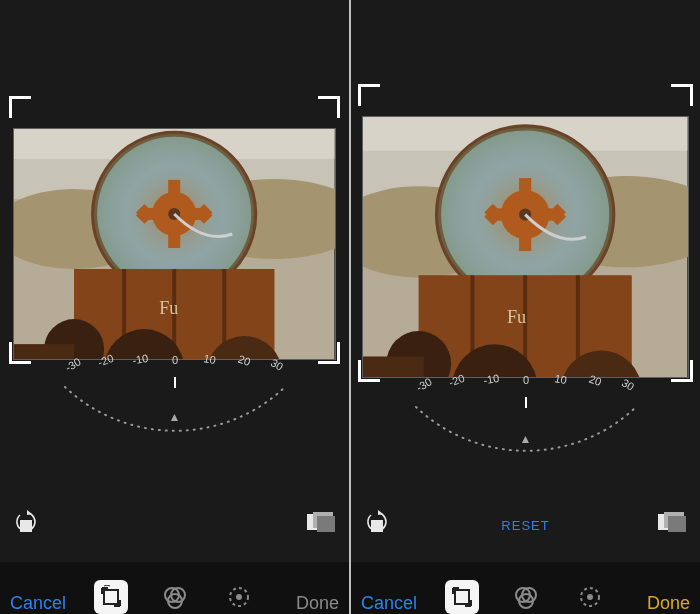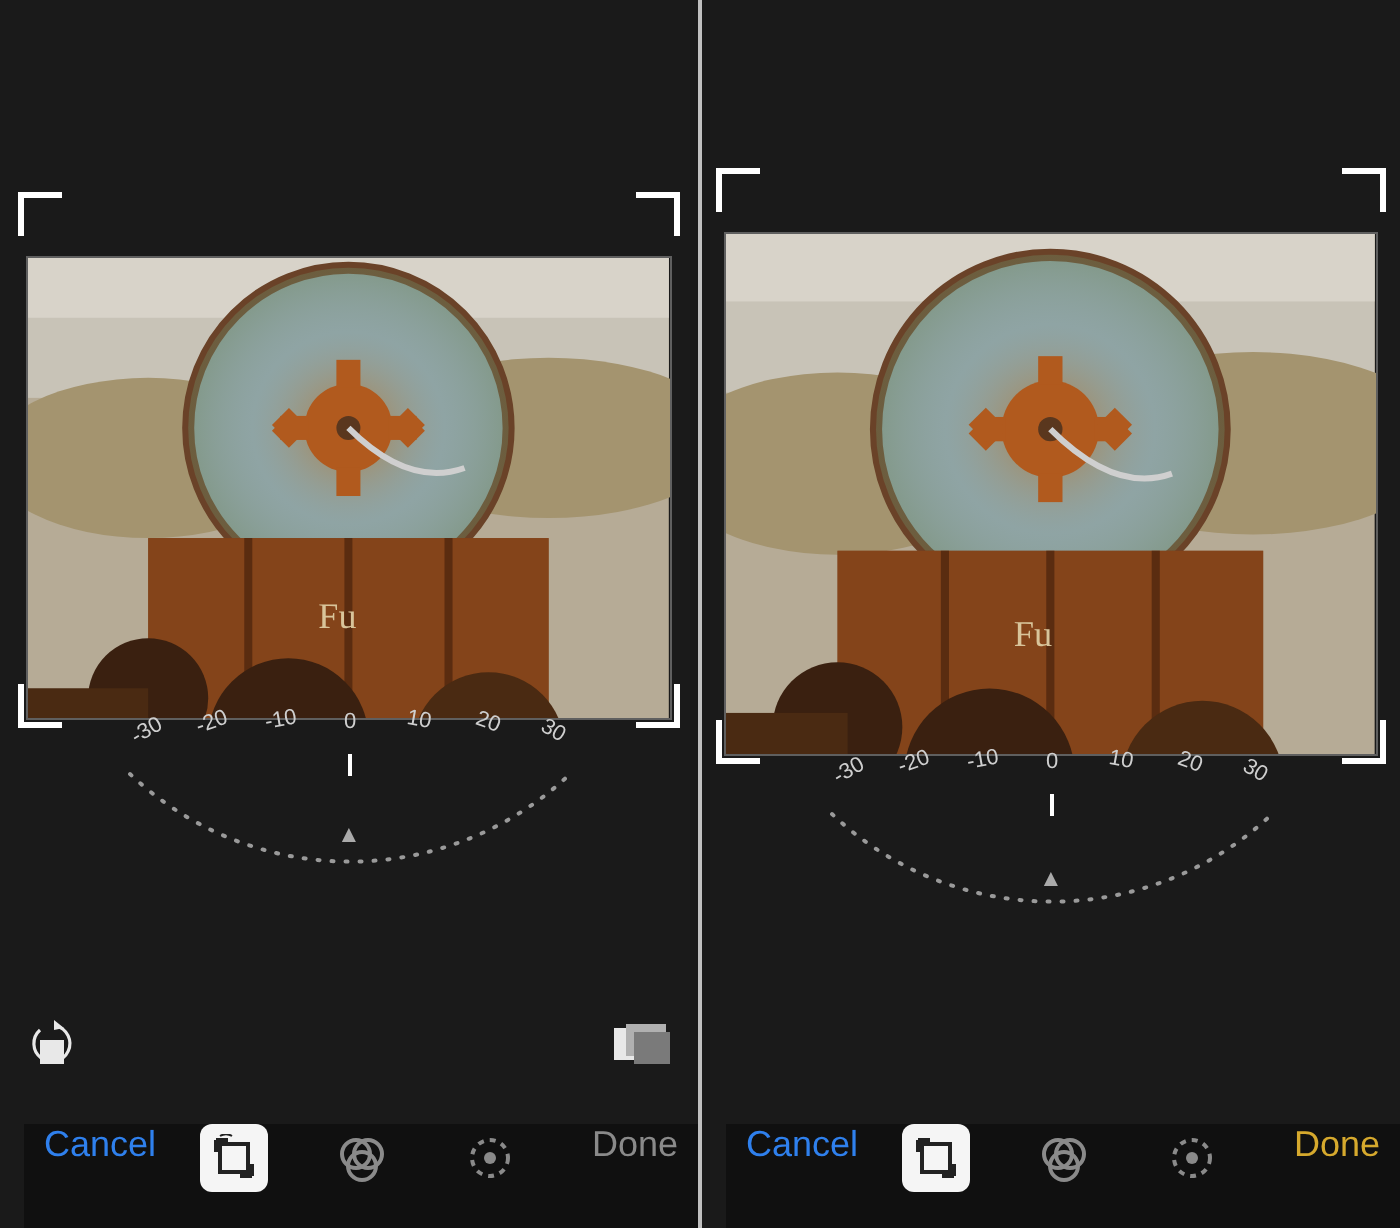--- a/index.html
+++ b/index.html
@@ -99,25 +99,25 @@
     letter-spacing: 1px;
     font-size: 13px;
     font-weight: 500;
   }
   .link-blue { color: #2f80ed; }
   .icon-btn { cursor: pointer; }
 
   
   .toolbar {
     position: absolute;
-    left: 12px; right: 0;
+    left: 0; right: 0;
     bottom: 0;
     height: 52px;
     display: flex;
-    align-items: flex-start;
+    align-items: flex-end;
     justify-content: space-between;
     padding: 0 10px;
     background: #101010;
   }
   .toolbar-center {
     position: absolute;
     left: 50%;
     transform: translateX(-50%);
     display: flex;
     gap: 30px;
@@ -324,20 +324,37 @@
           <text x="164" y="11" transform="rotate(10 164 11)">10</text>
           <text x="198" y="12" transform="rotate(20 198 12)">20</text>
           <text x="230" y="16" transform="rotate(30 230 16)">30</text>
         </g>
         <path d="M 20 35 A 160 160 0 0 0 240 35" fill="none" stroke="#9a9a9a" stroke-width="2" stroke-dasharray="1 6" stroke-linecap="round"></path>
         <line x1="130" y1="25" x2="130" y2="36" stroke="#fff" stroke-width="2"></line>
       </svg>
       <div class="pointer">▲</div>
     </div>
 
+    <div class="midrow">
+      <span class="icon-btn">
+        <svg width="26" height="26" viewBox="0 0 26 26">
+          <path d="M6 5 A 9 9 0 1 0 14 3" fill="none" stroke="#e8e8e8" stroke-width="1.6"></path>
+          <polygon points="13,0 18,4 13,5" fill="#e8e8e8"></polygon>
+          <rect x="6" y="10" width="12" height="12" fill="#e8e8e8"></rect>
+        </svg>
+      </span>
+      <span class="reset link-blue">RESET</span>
+      <span class="icon-btn">
+        <svg width="28" height="22" viewBox="0 0 28 22">
+          <rect x="0" y="2" width="20" height="16" fill="#e8e8e8"></rect>
+          <rect x="6" y="0" width="20" height="16" fill="#b0b0b0"></rect>
+          <rect x="10" y="4" width="18" height="16" fill="#7a7a7a"></rect>
+        </svg>
+      </span>
+    </div>
 
     <div class="toolbar">
       <span class="tb-text link-blue">Cancel</span>
       <div class="toolbar-center">
         <span class="tb-btn selected">
           <svg width="24" height="24" viewBox="0 0 24 24">
               <rect x="5" y="5" width="14" height="14" fill="none" stroke="#222" stroke-width="2"></rect>
               <path d="M3 3v6M3 3h6M21 21v-6M21 21h-6" stroke="#222" stroke-width="2" fill="none"></path>
             </svg>
         </span>

